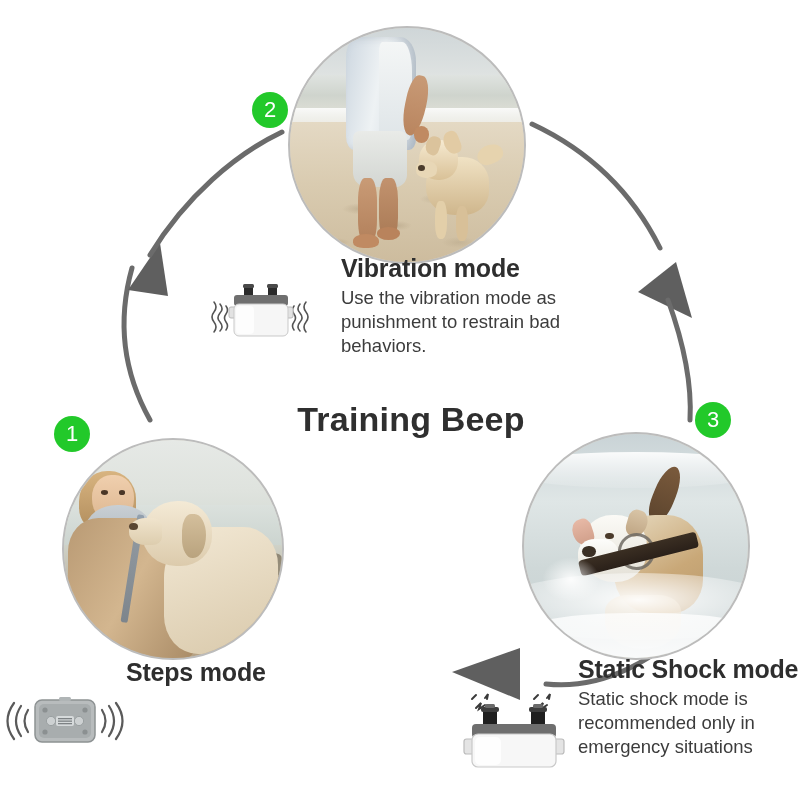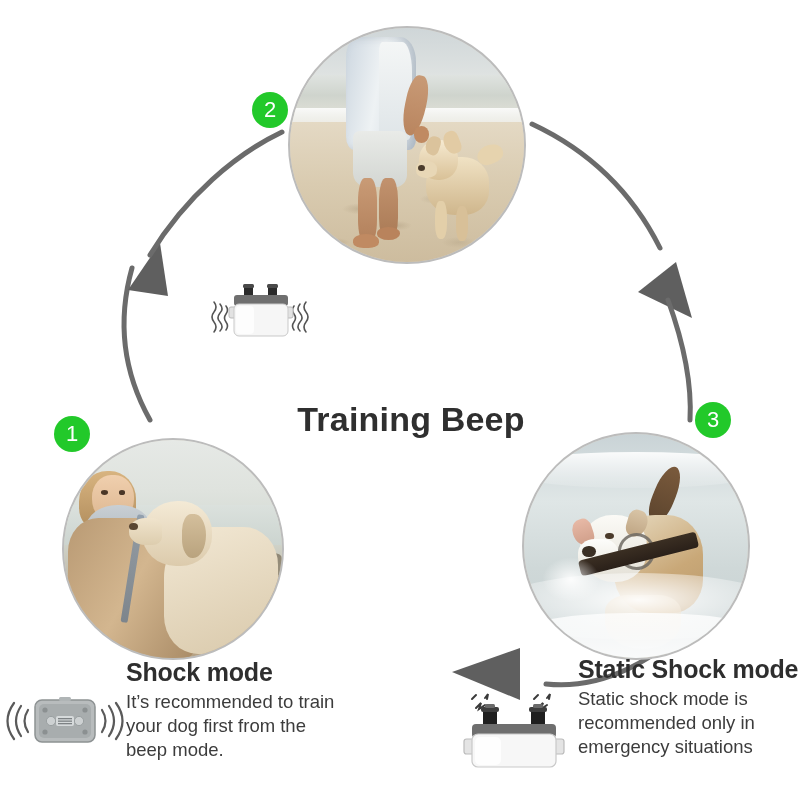--- a/index.html
+++ b/index.html
@@ -457,24 +457,27 @@
       <rect x="20" y="38" width="84" height="14" rx="4" fill="#6e6e6e"></rect>
 
       <rect x="12" y="53" width="11" height="15" rx="2.5" fill="#e4e4e4" stroke="#bcbcbc" stroke-width="1.2"></rect>
       <rect x="101" y="53" width="11" height="15" rx="2.5" fill="#e4e4e4" stroke="#bcbcbc" stroke-width="1.2"></rect>
 
       <rect x="20" y="48" width="84" height="33" rx="6" fill="#f7f7f7" stroke="#c9c9c9" stroke-width="1.2"></rect>
       <rect x="23" y="51" width="26" height="28" rx="5" fill="#ffffff" opacity="0.8"></rect>
     </svg>
   </div>
 
+  <div class="mode-block" id="text-vibration">
+    <div class="mode-title">Vibration mode</div>
+    <div class="mode-desc">Use the vibration mode as punishment to restrain bad behaviors.</div>
+  </div>
 
   <div class="mode-block" id="text-beep">
-    <div class="mode-title">Shock mode</div>
-    <div class="mode-desc">It’s recommended to train your dog first from the beep mode.</div>
+    <div class="mode-title">Steps mode</div>
   </div>
 
   <div class="mode-block" id="text-shock">
     <div class="mode-title">Static Shock mode</div>
     <div class="mode-desc">Static shock mode is recommended only in emergency situations</div>
   </div>
 
 </div>
 
 </body></html>

